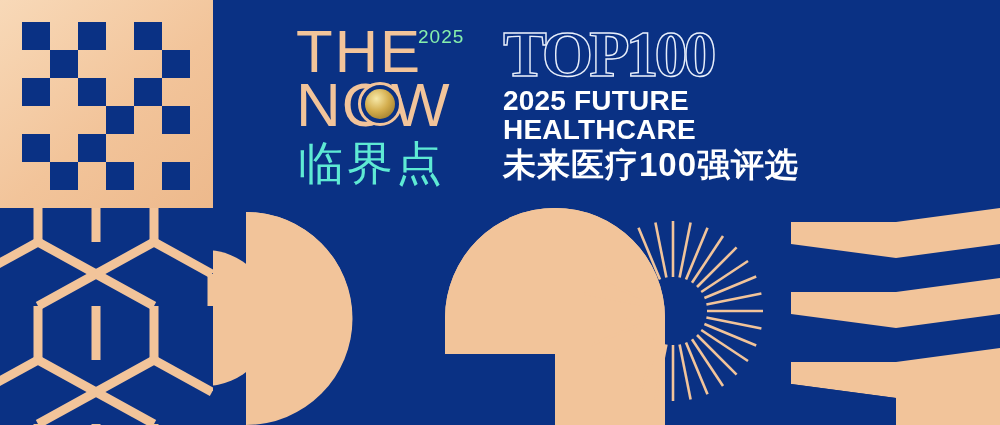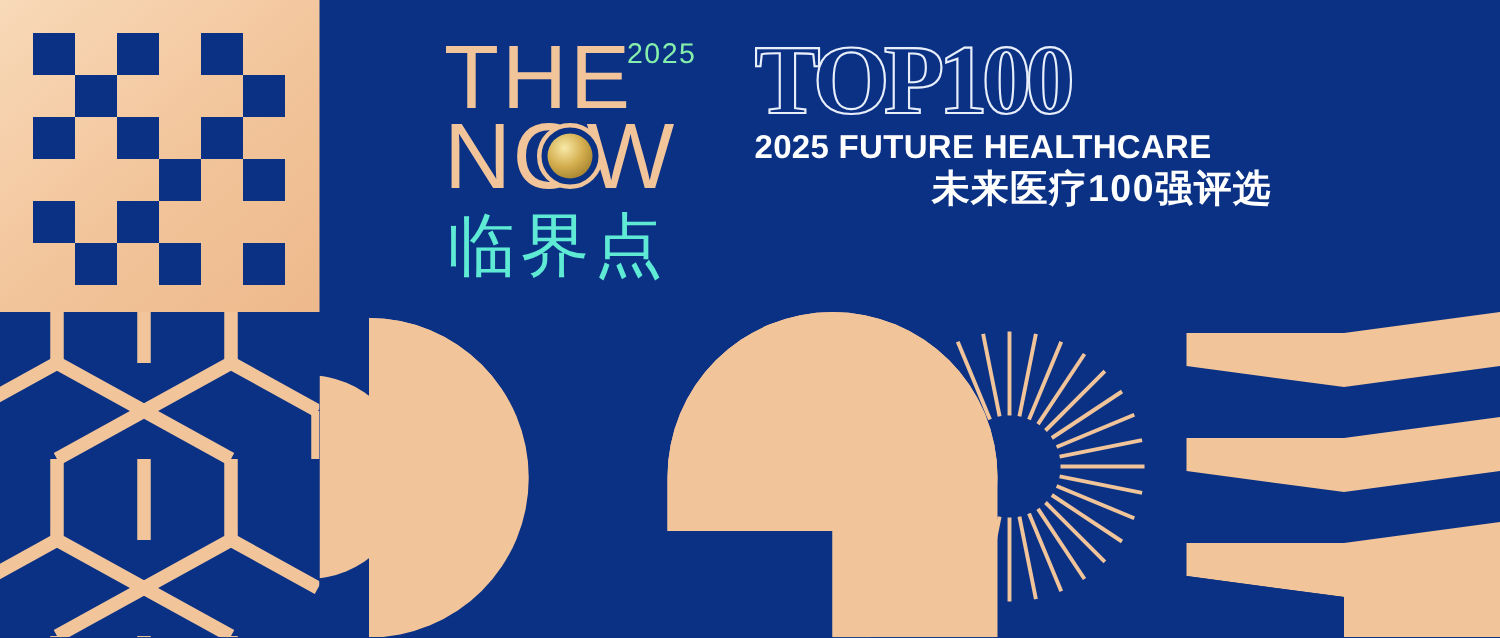--- a/index.html
+++ b/index.html
@@ -93,31 +93,30 @@
     font-size:66px;line-height:0.9;
     font-weight:700;
     letter-spacing:-4px;
     color:transparent;
     -webkit-text-stroke:1.4px #e8effb;
     margin:0 0 4px 0;
     font-family:Liberation Serif, serif;
   }
   .hl-en{
     color:#ffffff;font-weight:700;
-    font-size:22px;line-height:1.02;
+    font-size:28px;line-height:1.02;
     letter-spacing:0.2px;
     margin:0;
     font-family:"Liberation Sans", sans-serif;
   }
   #hl-cn{
     color:#ffffff;font-weight:700;
-    font-size:25px;line-height:1.1;
+    font-size:33px;line-height:1.1;
     letter-spacing:1px;
     margin:3px 0 0 0;
-    text-align:right;
   }
 </style>
 </head>
 <body>
 
 <div id="banner">
 
   <div id="checker-block">
     <div id="checker-grid">
         <div class="ck on"></div>

